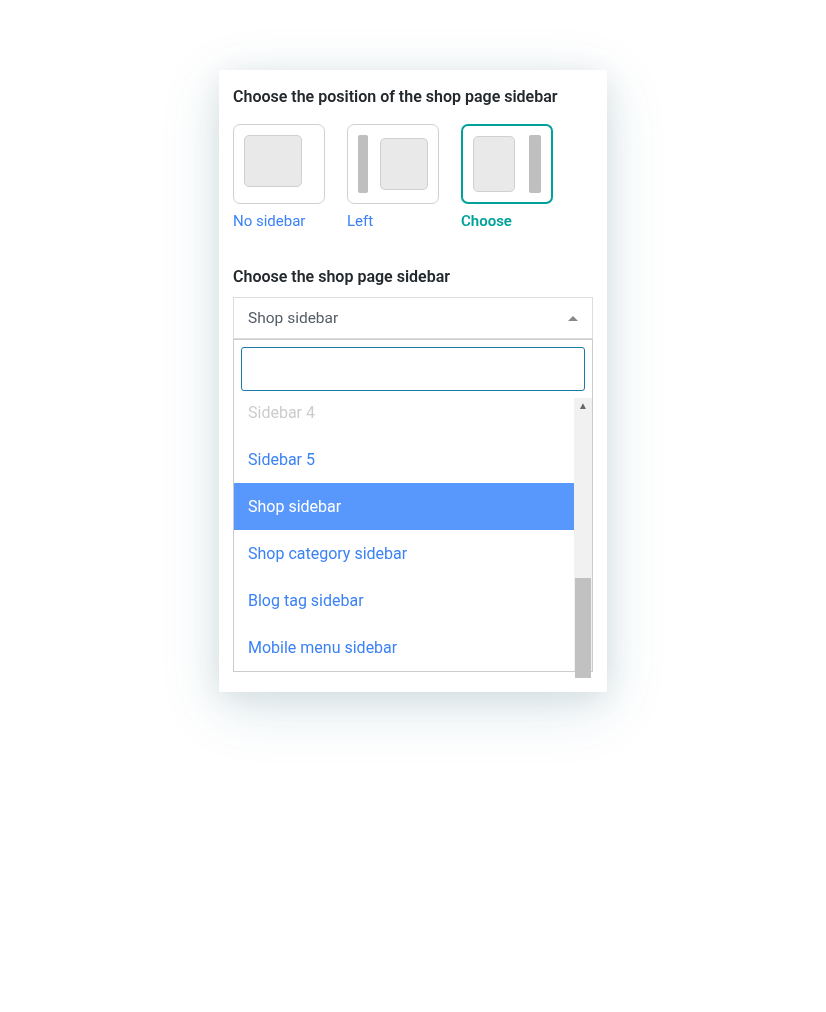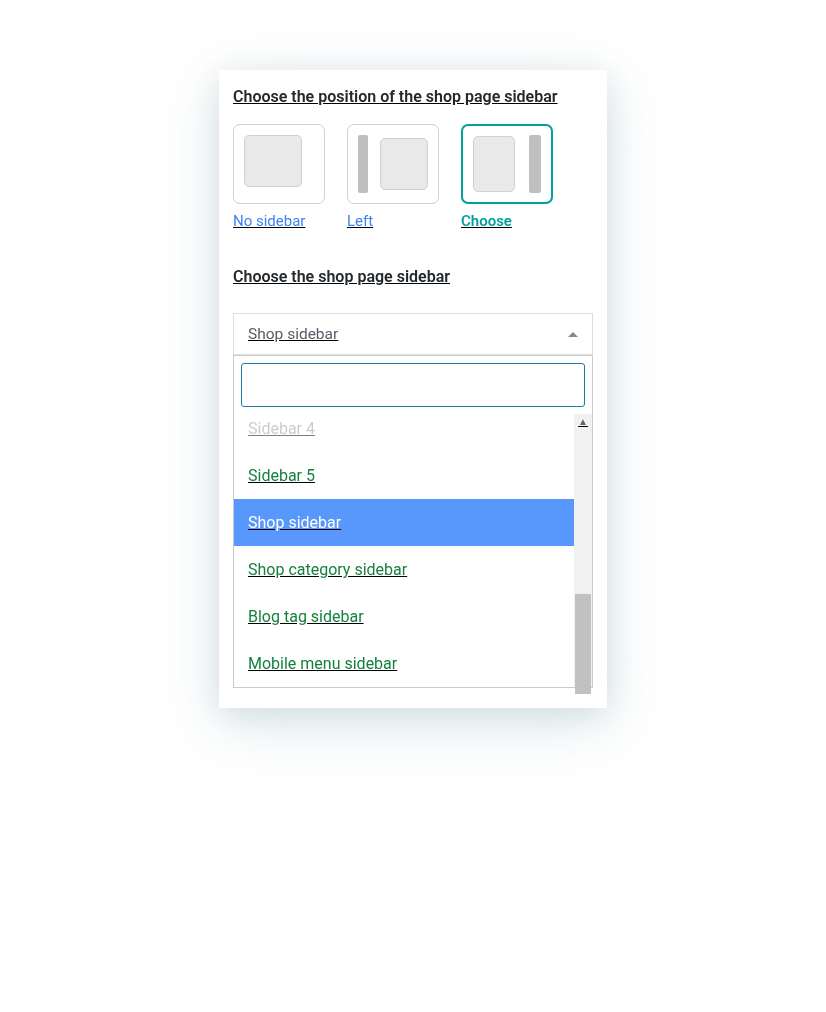--- a/index.html
+++ b/index.html
@@ -58,21 +58,20 @@
       color: #666;
     }
     .page-title {
       font-size: 23px;
       color: #555d66;
       font-weight: 400;
       margin-top: 3px;
     }
     .body {
       padding: 14px 0 0 0;
-      text-decoration: underline;
     }
     .section-label {
       font-size: 16px;
       font-weight: 600;
       color: #23282d;
       padding: 0 14px;
       line-height: 1.6;
       margin-bottom: 14px;
     }
     .layout-options {
@@ -196,21 +195,21 @@
       position: relative;
       display: flex;
     }
     .options-list {
       flex: 1;
       overflow: hidden;
     }
     .option {
       padding: 14px 14px;
       font-size: 16px;
-      color: #15803d;
+      color: #3b82f6;
       cursor: pointer;
     }
     .option.cut-top {
       padding-top: 5px;
       color: #999;
       opacity: 0.5;
     }
     .option.highlighted {
       background: #5897fb;
       color: #fff;
@@ -264,21 +263,21 @@
 
       <div class="layout-opt opt-right selected">
         <div class="layout-box">
           <div class="content-block"></div>
           <div class="sidebar-block"></div>
         </div>
         <div class="layout-label">Choose</div>
       </div>
     </div>
 
-    <div class="section-label" style="margin-bottom:24px;">Choose the shop page sidebar</div>
+    <div class="section-label" style="margin-bottom:8px;">Choose the shop page sidebar</div>
 
     <div class="select-field">
       <div class="select-display">
         <span>Shop sidebar</span>
         <span class="tri-up"></span>
       </div>
     </div>
 
     <div class="dropdown">
       <div class="search-input-wrap">

